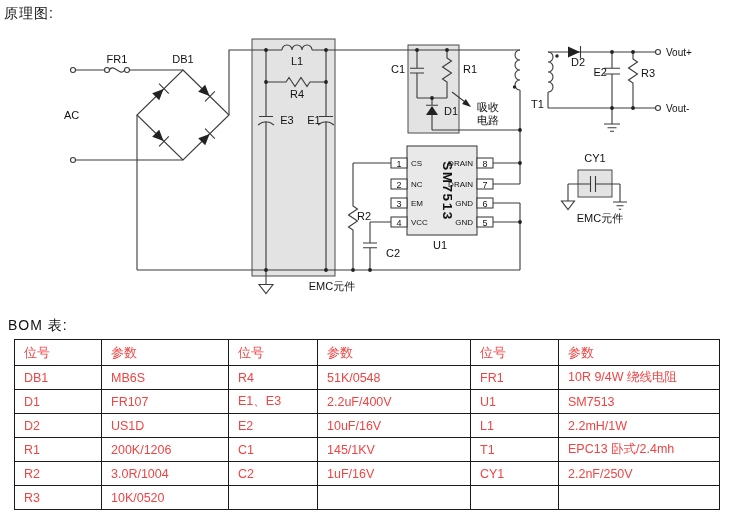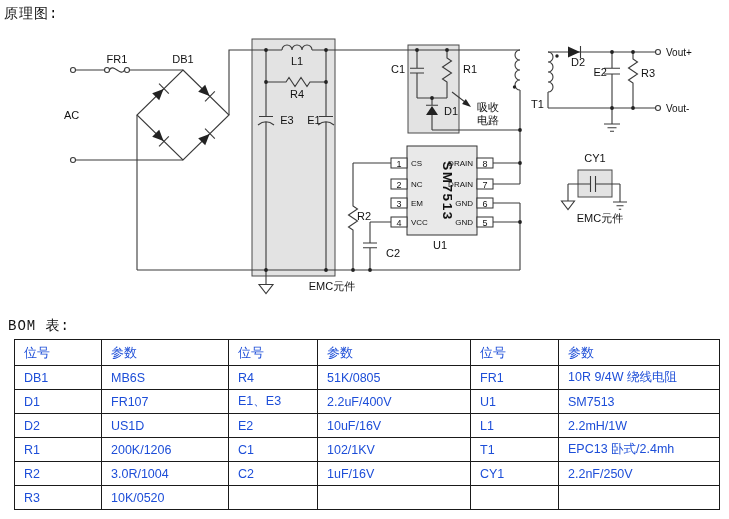--- a/index.html
+++ b/index.html
@@ -1,18 +1,18 @@
 <!DOCTYPE html>
 <html><head>
 <meta charset="utf-8">
 <style>
   html,body{margin:0;padding:0;}
   body{width:729px;height:519px;position:relative;background:#ffffff;overflow:hidden;
        font-family:"Liberation Sans",sans-serif;}
-  .title{position:absolute;color:#111;font-family:Liberation Mono, monospace;
+  .title{position:absolute;color:#111;font-family:Liberation Sans, sans-serif;
          font-size:14px;letter-spacing:1px;white-space:nowrap;}
   #schem-title{left:4px;top:5px;}
   #bom-title{left:8px;top:317px;}
   #schem{position:absolute;left:0;top:0;}
   
   .w{stroke:#3a3a3a;fill:none;stroke-width:1.1;}
   .blk{fill:#e3e3e3;stroke:#4a4a4a;stroke-width:1;}
   .icbody{fill:#e9e9e9;stroke:#333;stroke-width:1;}
   .pinbox{fill:#ffffff;stroke:#333;stroke-width:1;}
   .dot{fill:#222;stroke:none;}
@@ -22,21 +22,21 @@
   text{font-family:"Liberation Sans",sans-serif;fill:#111;}
   .lbl{font-size:11px;}
   .sm{font-size:8px;}
   .num{font-size:9px;}
   .vout{font-size:10px;}
   .icname{font-size:13.5px;font-weight:600;letter-spacing:1.5px;}
   
   #bom-table{position:absolute;left:14px;top:339px;width:705px;
              border-collapse:collapse;table-layout:fixed;}
   #bom-table th,#bom-table td{border:1.4px solid #1a1a1a;font-size:12.5px;font-weight:400;
-             text-align:left;padding:0 13px 0 9px;height:23px;color:#1d4ed8;
+             text-align:left;padding:0 13px 0 9px;height:23px;color:#ef4444;
              white-space:nowrap;overflow:hidden;}
   #bom-table th{height:25px;font-size:13px;}
 </style>
 </head>
 <body>
 
 <div class="title" id="schem-title">原理图:</div>
 
 <svg id="schem" width="729" height="315" viewBox="0 0 729 315">
 
@@ -249,21 +249,21 @@
       <th>参数</th>
       <th>位号</th>
       <th>参数</th>
     </tr>
   </thead>
   <tbody>
       <tr>
         <td>DB1</td>
         <td>MB6S</td>
         <td>R4</td>
-        <td>51K/0805</td>
+        <td>51K/0548</td>
         <td>FR1</td>
         <td>10R 9/4W 绕线电阻</td>
       </tr>
       <tr>
         <td>D1</td>
         <td>FR107</td>
         <td>E1、E3</td>
         <td>2.2uF/400V</td>
         <td>U1</td>
         <td>SM7513</td>
@@ -273,21 +273,21 @@
         <td>US1D</td>
         <td>E2</td>
         <td>10uF/16V</td>
         <td>L1</td>
         <td>2.2mH/1W</td>
       </tr>
       <tr>
         <td>R1</td>
         <td>200K/1206</td>
         <td>C1</td>
-        <td>102/1KV</td>
+        <td>145/1KV</td>
         <td>T1</td>
         <td>EPC13 卧式/2.4mh</td>
       </tr>
       <tr>
         <td>R2</td>
         <td>3.0R/1004</td>
         <td>C2</td>
         <td>1uF/16V</td>
         <td>CY1</td>
         <td>2.2nF/250V</td>

